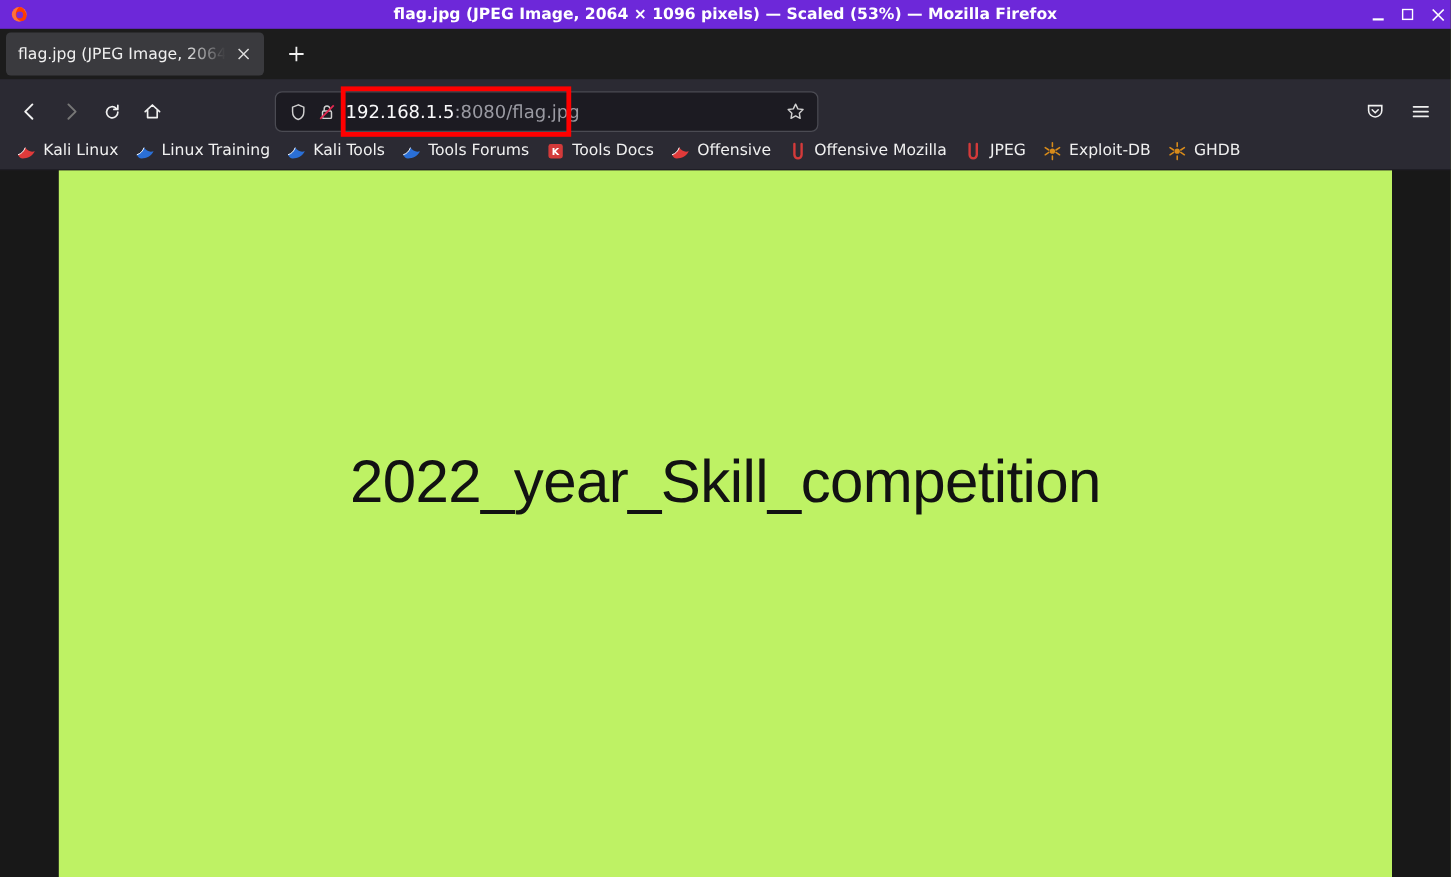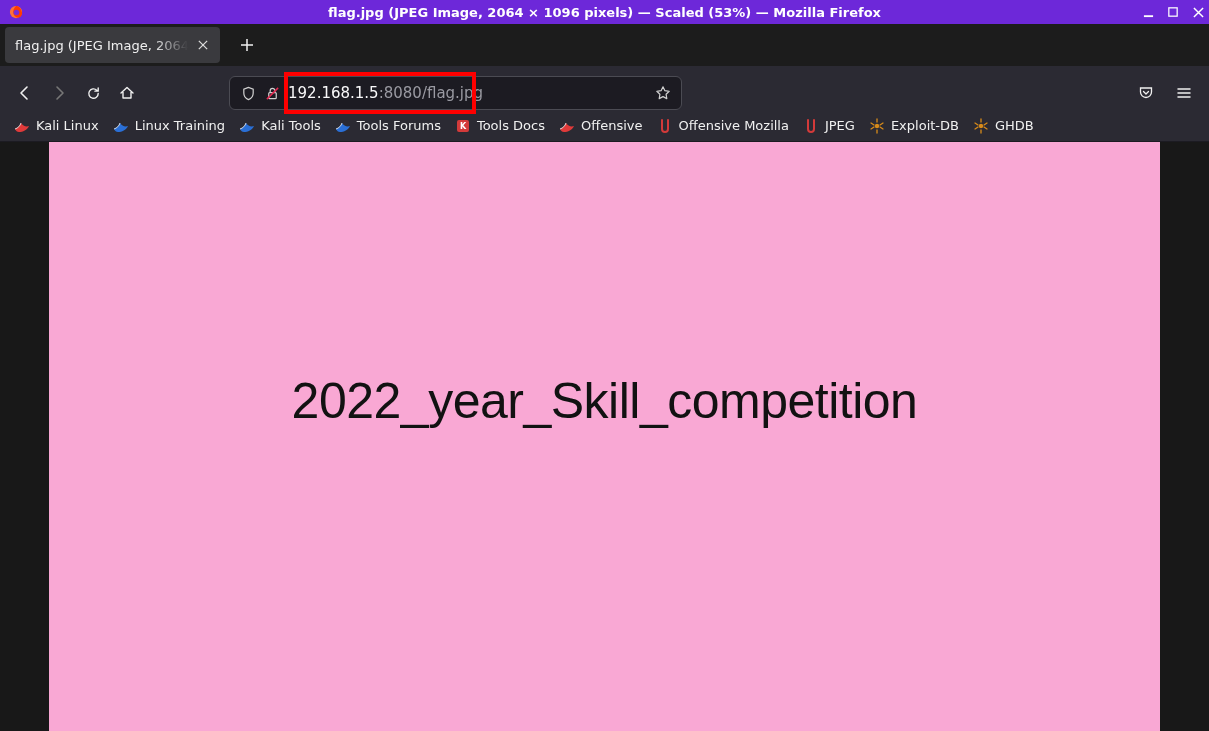--- a/index.html
+++ b/index.html
@@ -174,21 +174,21 @@
     position: absolute;
     top: 142px;
     left: 0; right: 0; bottom: 0;
     background: #181818;
     display: flex;
     justify-content: center;
   }
   .image-viewer {
     width: 1111px;
     height: 100%;
-    background: #f9a8d4;
+    background: #bef264;
     position: relative;
   }
   .flag-text {
     position: absolute;
     top: 230px;
     left: 0; right: 0;
     text-align: center;
     font-family: "Helvetica Neue", Helvetica, Arial, sans-serif;
     font-size: 50px;
     font-weight: 400;

